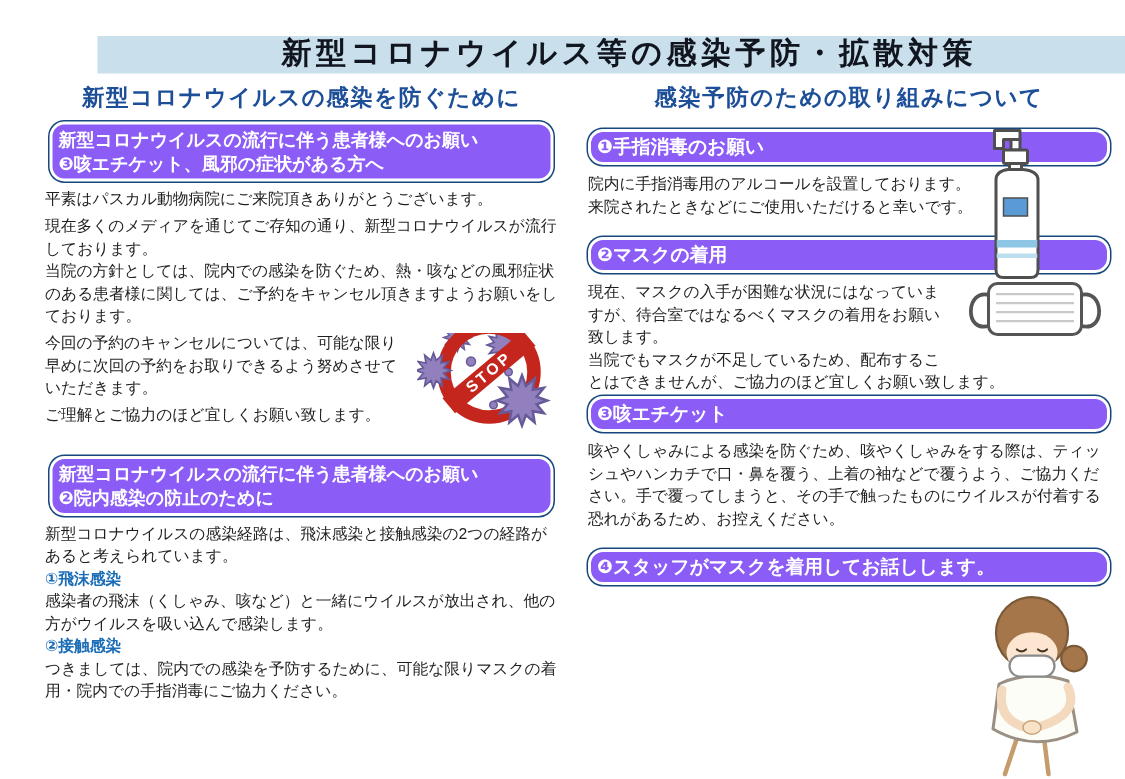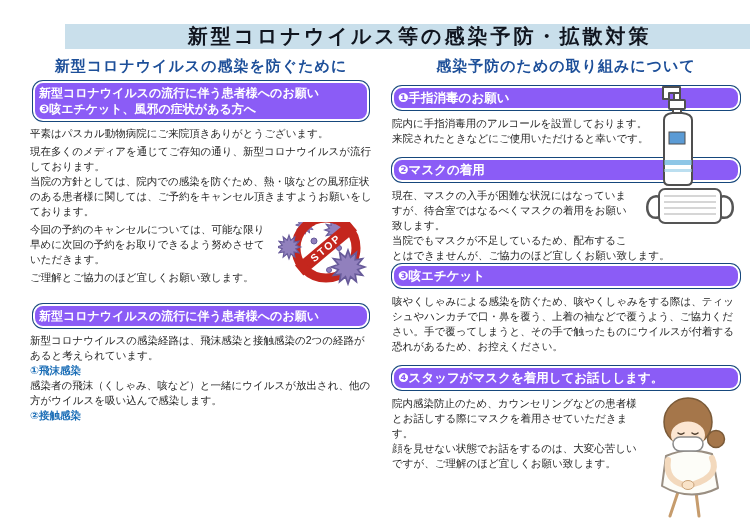--- a/index.html
+++ b/index.html
@@ -105,27 +105,29 @@
             </g>
           </svg>
         </span>
         <p>今回の予約のキャンセルについては、可能な限り早めに次回の予約をお取りできるよう努めさせていただきます。</p>
         <p>ご理解とご協力のほど宜しくお願い致します。</p>
       </div>
     </div>
 
     <div class="blue-box">
       <div>新型コロナウイルスの流行に伴う患者様へのお願い</div>
+      <div>❷院内感染の防止のために</div>
     </div>
 
     <div class="bt">
       <p style="margin-bottom:0">新型コロナウイルスの感染経路は、飛沫感染と接触感染の2つの経路があると考えられています。</p>
       <p class="sub-label" style="margin-bottom:0">①飛沫感染</p>
       <p style="margin-bottom:0">感染者の飛沫（くしゃみ、咳など）と一緒にウイルスが放出され、他の方がウイルスを吸い込んで感染します。</p>
       <p class="sub-label" style="margin-bottom:0">②接触感染</p>
+      <p>つきましては、院内での感染を予防するために、可能な限りマスクの着用・院内での手指消毒にご協力ください。</p>
     </div>
   </div>
 
   <div class="col col-right">
     <div class="col-heading">感染予防のための取り組みについて</div>
 
     <span class="illus-bottle">
       <svg width="48" height="106" viewBox="0 0 48 106">
         <g stroke="#4f4f4f" stroke-width="2" fill="#ffffff" stroke-linejoin="round">
           <path d="M9,5 H26 V11 H15 V17 H9 Z"></path>
@@ -183,19 +185,15 @@
         <circle cx="78" cy="47" r="8.5" fill="#a5764a" stroke="#7a5a38" stroke-width="1.5"></circle>
         <circle cx="50" cy="30" r="24" fill="#a5764a" stroke="#7a5a38" stroke-width="1.5"></circle>
         <ellipse cx="50" cy="43" rx="17" ry="13.5" fill="#fce6d2"></ellipse>
         <path d="M40,41 q3,2.5 6,0" fill="none" stroke="#4a3a2a" stroke-width="1.5" stroke-linecap="round"></path>
         <path d="M54,41 q3,2.5 6,0" fill="none" stroke="#4a3a2a" stroke-width="1.5" stroke-linecap="round"></path>
         <rect x="35" y="45" width="30" height="14" rx="7" fill="#ffffff" stroke="#8a8a8a" stroke-width="1.5"></rect>
       </svg>
     </span>
 
     <div class="blue-bar">❹スタッフがマスクを着用してお話しします。</div>
-    <div class="bt sec-body s4-body">
-      <p style="margin-bottom:0">院内感染防止のため、カウンセリングなどの患者様とお話しする際にマスクを着用させていただきます。</p>
-      <p>顔を見せない状態でお話をするのは、大変心苦しいですが、ご理解のほど宜しくお願い致します。</p>
-    </div>
   </div>
 
 </div>
 
 </body></html>

